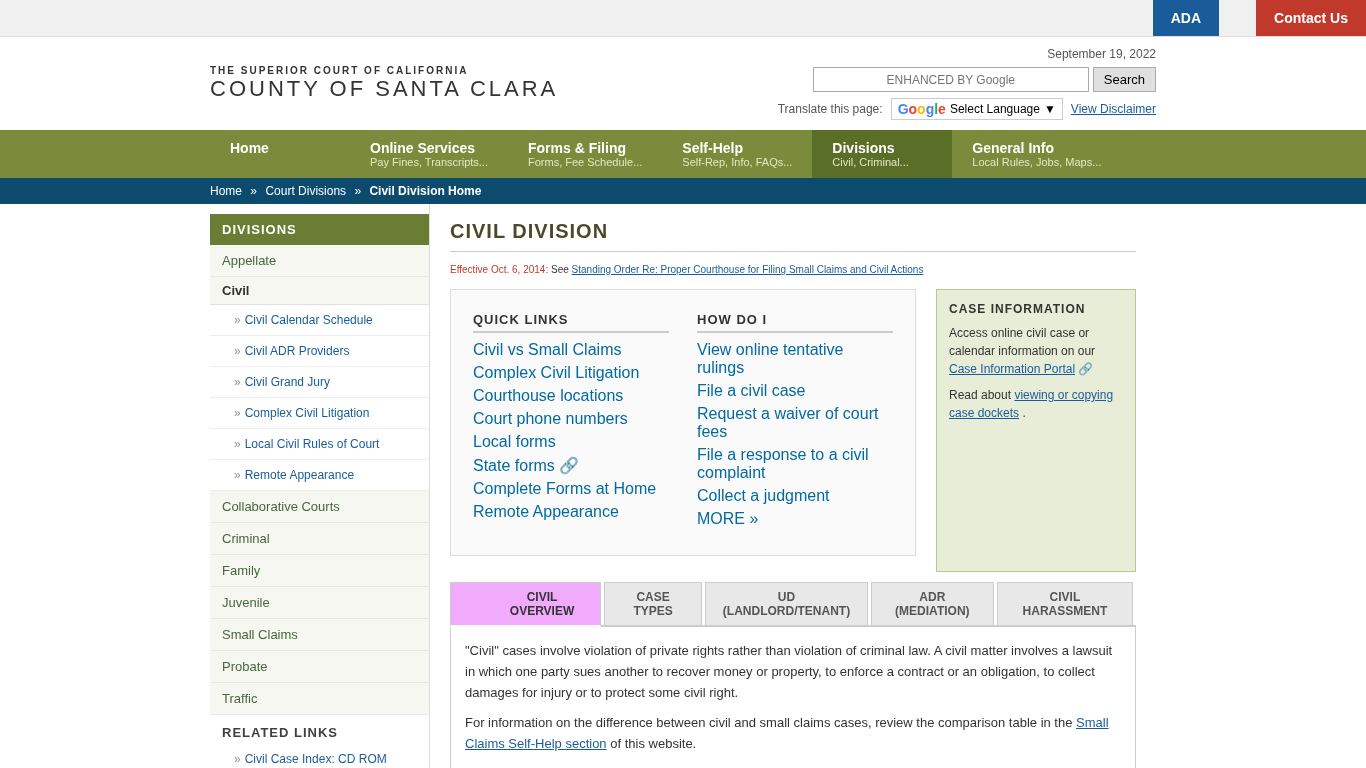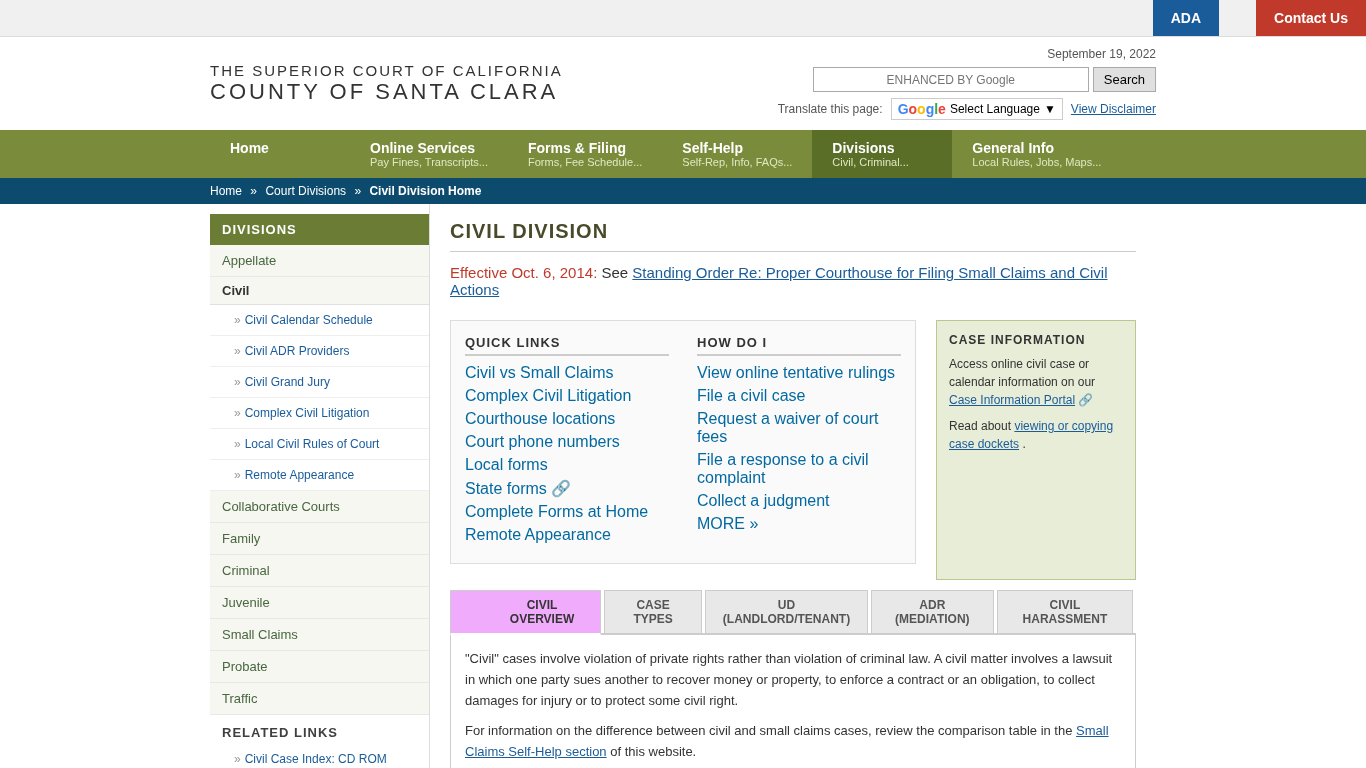--- a/index.html
+++ b/index.html
@@ -36,21 +36,21 @@
 
     
     #header {
       background: #fff;
       padding: 10px 210px 10px 210px;
       display: flex;
       justify-content: space-between;
       align-items: center;
     }
     #logo-area {}
-    #logo-top { font-size: 15px; letter-spacing: 2px; color: #333; text-transform: uppercase; }
+    #logo-top { font-size: 10px; letter-spacing: 2px; color: #333; text-transform: uppercase; font-weight: bold; }
     #logo-bottom { font-size: 22px; letter-spacing: 3px; color: #333; font-weight: normal; text-transform: uppercase; }
     #header-right { display: flex; flex-direction: column; align-items: flex-end; gap: 6px; }
     #date-text { font-size: 12px; color: #555; }
     #search-bar { display: flex; gap: 4px; }
     #search-input {
       border: 1px solid #aaa;
       padding: 4px 8px;
       font-size: 13px;
       width: 260px;
       background: #fff;
@@ -335,43 +335,43 @@
     <div id="sidebar-items">
         <div class="sidebar-item">Appellate</div>
         <div class="sidebar-group-label">Civil</div>
         <div class="sidebar-item sub">Civil Calendar Schedule</div>
         <div class="sidebar-item sub">Civil ADR Providers</div>
         <div class="sidebar-item sub">Civil Grand Jury</div>
         <div class="sidebar-item sub">Complex Civil Litigation</div>
         <div class="sidebar-item sub">Local Civil Rules of Court</div>
         <div class="sidebar-item sub">Remote Appearance</div>
         <div class="sidebar-item">Collaborative Courts</div>
+        <div class="sidebar-item">Criminal</div>
         <div class="sidebar-item">Family</div>
-        <div class="sidebar-item">Criminal</div>
         <div class="sidebar-item">Juvenile</div>
         <div class="sidebar-item">Small Claims</div>
         <div class="sidebar-item">Probate</div>
         <div class="sidebar-item">Traffic</div>
       </div>
     <div class="related-links-header">RELATED LINKS</div>
     <div id="related-links">
         <div class="sidebar-item sub">Civil Case Index: CD ROM</div>
       </div>
   </div>
 
   <div id="main-content">
     <div id="page-title">CIVIL DIVISION</div>
-    <p id="effective-notice" style="margin-bottom:22px; font-size:15px;">
+    <p id="effective-notice" style="margin-bottom:14px; font-size:10px;">
       <span class="red-text">Effective Oct. 6, 2014:</span>
       <span> See </span>
       <a class="link-text">Standing Order Re: Proper Courthouse for Filing Small Claims and Civil Actions</a>
     </p>
 
     <div id="three-col-row">
-      <div id="two-col" style="flex:1; display:flex; gap:28px; border:1px solid #ddd; padding:14px; background:#fafafa;">
+      <div id="two-col" style="flex:1; display:flex; gap:28px; border:1px solid #ddd; padding:22px; background:#fafafa;">
         <div class="col-section">
           <h3>QUICK LINKS</h3>
           <div id="quick-links-list">
               <a class="col-link">Civil vs Small Claims</a>
               <a class="col-link">Complex Civil Litigation</a>
               <a class="col-link">Courthouse locations</a>
               <a class="col-link">Court phone numbers</a>
               <a class="col-link">Local forms</a>
               <a class="col-link">State forms 🔗</a>
               <a class="col-link">Complete Forms at Home</a>

